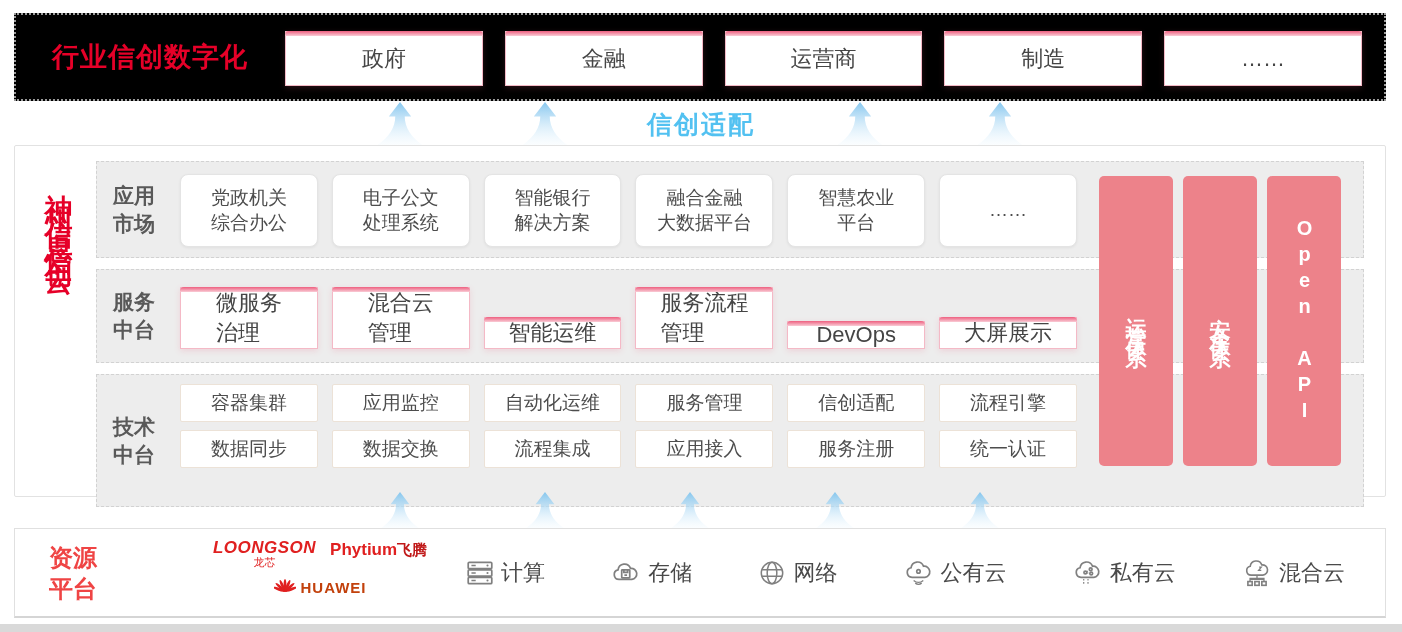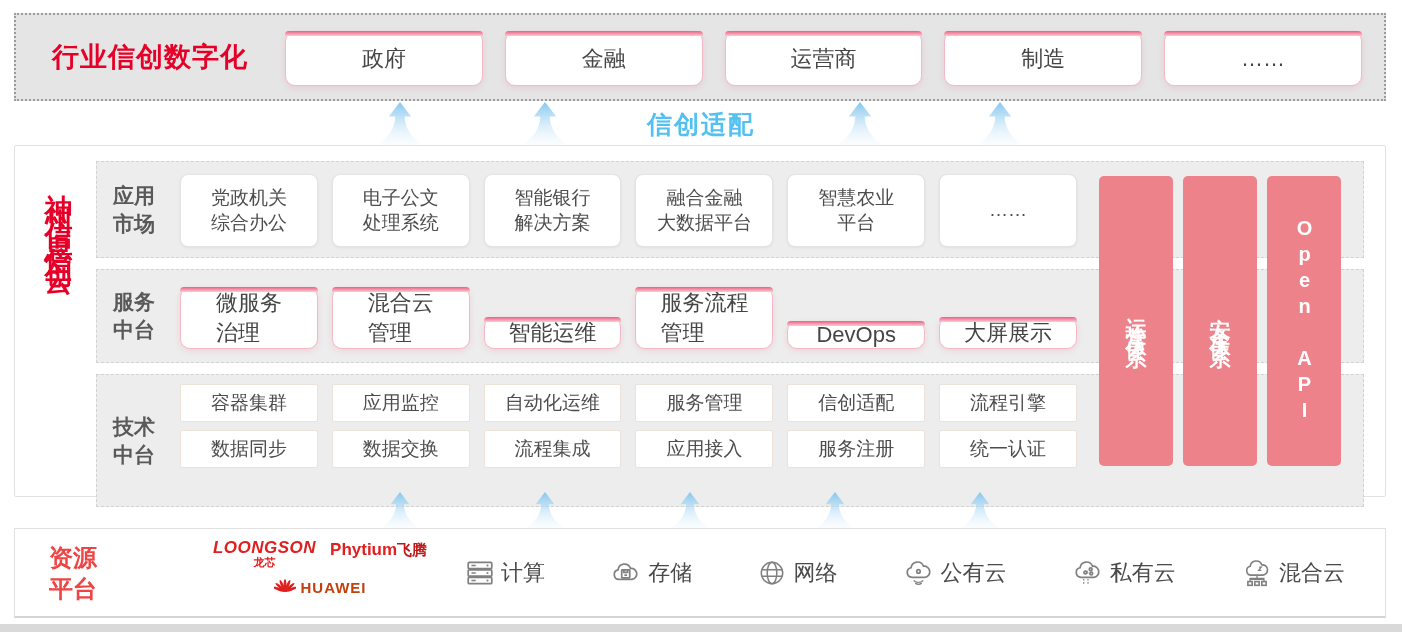--- a/index.html
+++ b/index.html
@@ -3,27 +3,27 @@
 <meta charset="utf-8">
 <style>
   * { margin:0; padding:0; box-sizing:border-box; }
   html,body { width:1402px; height:632px; background:#fff;
     font-family:"Liberation Sans","DejaVu Sans",sans-serif; overflow:hidden; }
   .stage { position:relative; width:1402px; height:632px; background:#fff; }
   .prewrap { white-space:pre-line; }
 
   
   .top-band { position:absolute; left:14px; top:13px; width:1372px; height:88px;
-    border:2px dotted #9b9b9b; background:#e5e5e5; }
+    border:2px dotted #9b9b9b; background:#000000; }
   .top-title { position:absolute; left:36px; top:50%; transform:translateY(-50%);
     font-size:27px; font-weight:bold; color:#e60028; letter-spacing:1px; }
   .sector-row { position:absolute; left:269px; right:22px; top:16px; height:55px;
     display:flex; gap:22px; }
   .fancy-box { position:relative; flex:1; background:#fff; border:1px solid #f4b9c6;
-    border-radius:10px; display:flex; align-items:center; justify-content:center;
+    border-radius:0; display:flex; align-items:center; justify-content:center;
     font-size:22px; color:#454545; box-shadow:0 2px 6px rgba(238,95,127,.18); }
   .fancy-box::before { content:""; position:absolute; top:-1px; left:-1px; right:-1px;
     height:5px; border-radius:4px 4px 0 0;
     background:linear-gradient(to bottom,#ee5f7f,#f9ccd6); }
 
   
   .digital-label { position:absolute; left:0; width:1402px; top:108px; text-align:center;
     font-size:25px; font-weight:bold; color:#52c1f1; letter-spacing:2px; }
   .flow-arrow { position:absolute; }
 
@@ -62,21 +62,21 @@
 
   
   .bottom-box { position:absolute; left:14px; top:528px; width:1372px; height:90px;
     border:1px solid #e0e0e0; border-bottom:2px solid #d5d5d5; background:#fff; }
   .res-title { position:absolute; left:34px; top:50%; transform:translateY(-50%);
     font-size:24px; font-weight:bold; color:#ef4444; line-height:1.3; white-space:pre-line; }
   .vendor-cluster { position:absolute; left:190px; top:10px; width:230px; text-align:center; }
   .vendor-row { display:flex; justify-content:center; align-items:flex-start; gap:14px; }
   .loongson-name { font-size:17px; font-weight:bold; font-style:italic; color:#e02020;
     letter-spacing:.5px; line-height:1; }
-  .loongson-sub { font-size:11px; font-weight:bold; color:#e02020; line-height:1.2; }
+  .loongson-sub { font-size:11px; font-weight:normal; color:#e02020; line-height:1.2; }
   .phytium-name { font-size:17px; font-weight:bold; color:#e02020; line-height:1.1;
     padding-top:2px; }
   .phytium-sub { font-size:15px; font-weight:bold; color:#c01818; }
   .huawei-row { display:flex; align-items:center; justify-content:center; gap:5px;
     margin-top:9px; }
   .huawei-name { font-size:15px; font-weight:bold; color:#c2410c; letter-spacing:1px; }
   .resource-row { position:absolute; left:450px; right:40px; top:0; height:100%;
     display:flex; justify-content:space-between; align-items:center;gap:20px; }
   .resource-item { display:flex; align-items:center; gap:6px; }
   .resource-label { font-size:22px; color:#4a4a4a; }

